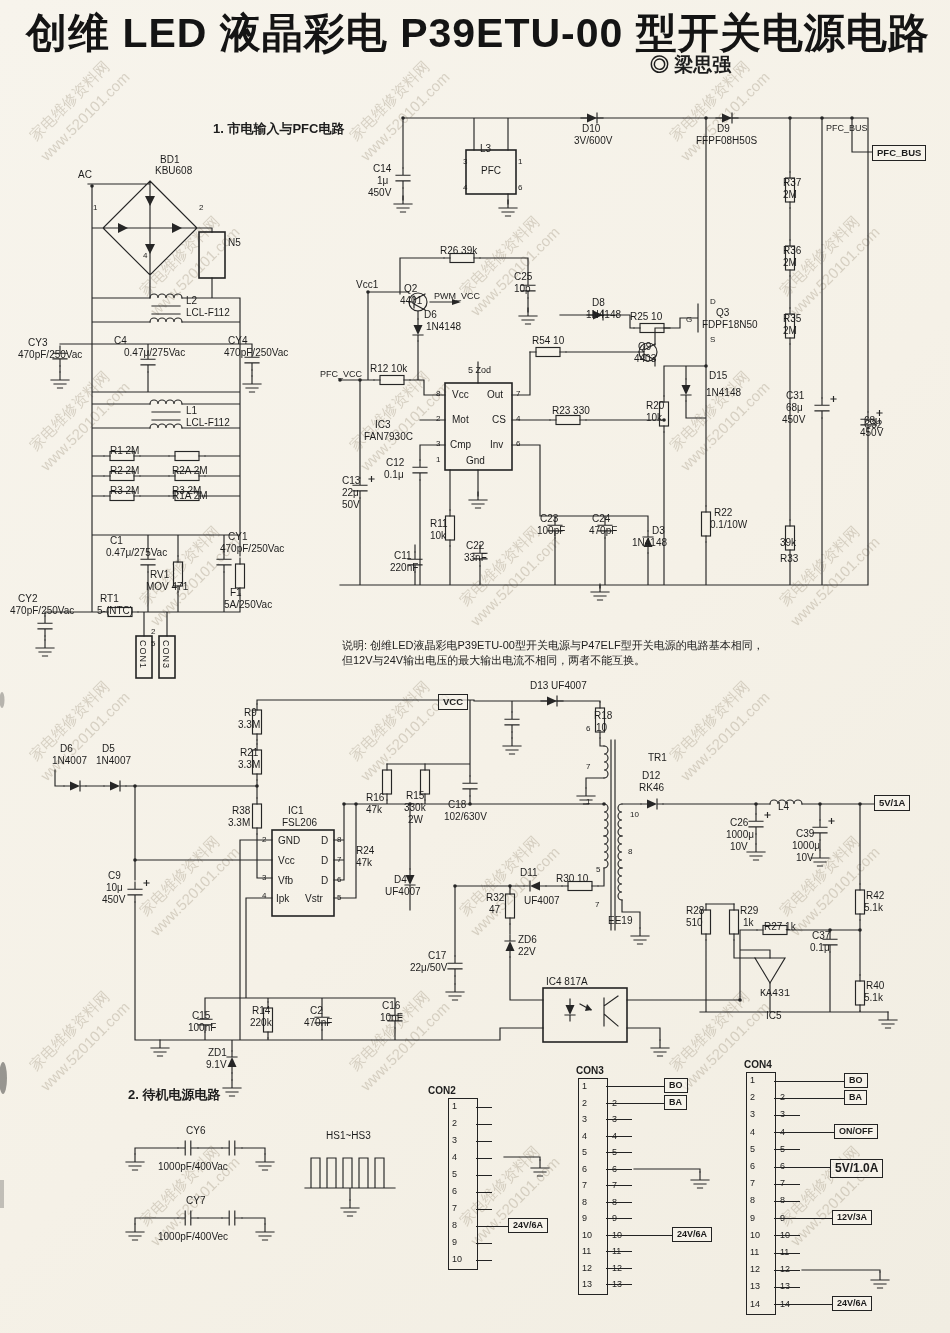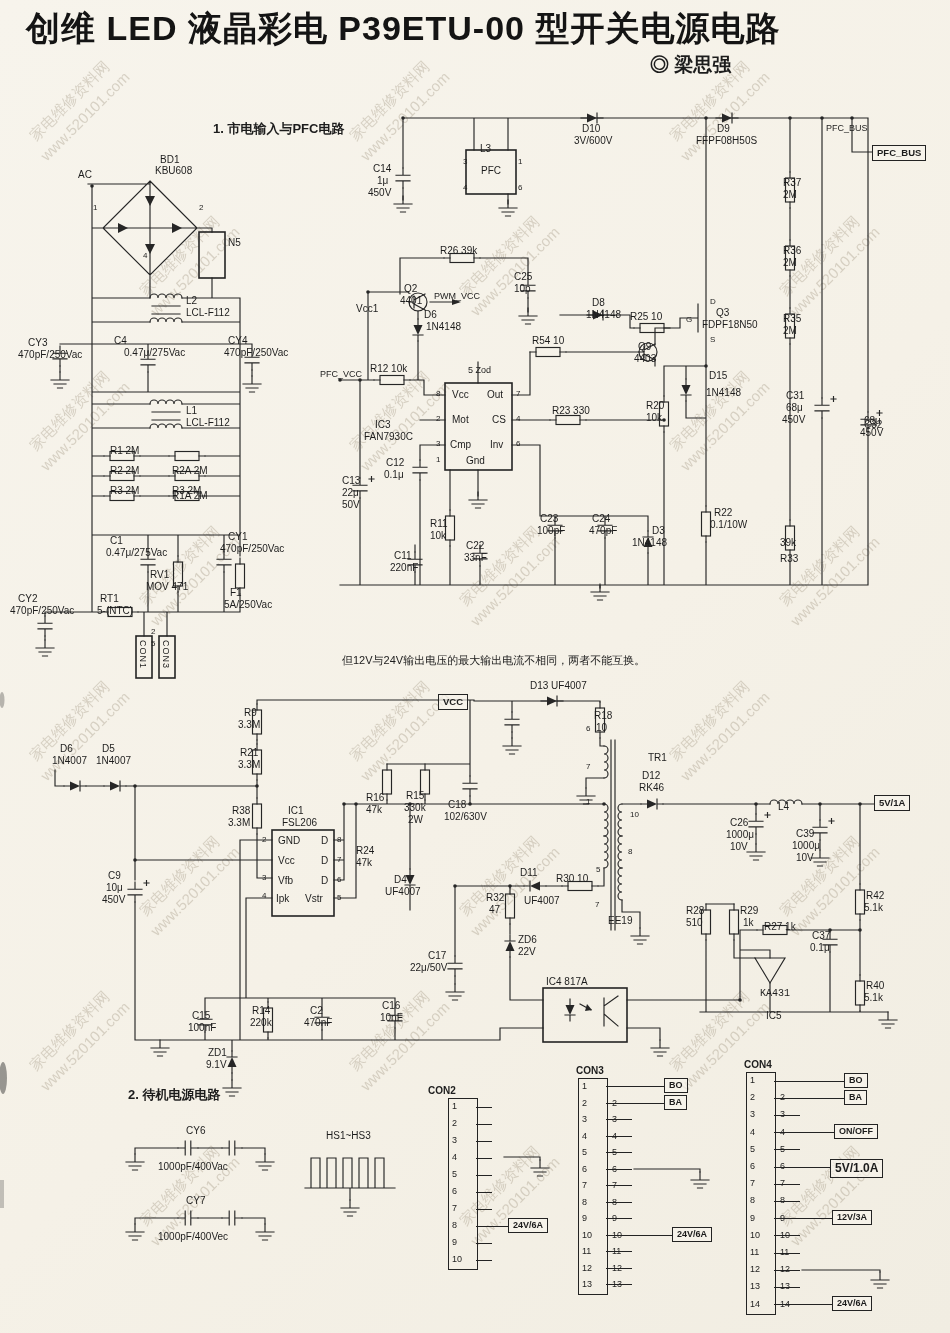--- a/index.html
+++ b/index.html
@@ -12,21 +12,21 @@
   #art{position:absolute;left:0;top:0;z-index:2;}
   #labels{position:absolute;inset:0;z-index:3;}
   .lbl{position:absolute;font-size:10px;line-height:1.05;white-space:nowrap;color:#1d1d1d;}
   .b{font-weight:700;}
   .vert{writing-mode:vertical-lr;letter-spacing:1px;}
   .tagbox{position:absolute;border:1.3px solid #232323;padding:1px 4px 2px;font-size:9.5px;
     font-weight:700;background:rgba(247,244,236,.65);white-space:nowrap;z-index:4;}
   .pin{position:absolute;font-size:9px;line-height:1;color:#1d1d1d;}
   .cbox{position:absolute;border:1.4px solid #232323;}
   .stub{position:absolute;border-top:1.2px solid #232323;height:0;}
-  #title{position:absolute;left:26px;top:6px;font-size:34px;font-weight:800;letter-spacing:1px;
+  #title{position:absolute;left:26px;top:6px;font-size:41px;font-weight:800;letter-spacing:1px;
     color:#141414;white-space:nowrap;z-index:3;}
   #author{position:absolute;left:650px;top:52px;font-size:19px;font-weight:700;z-index:3;}
   .sect{position:absolute;font-size:13px;font-weight:700;z-index:3;white-space:nowrap;}
   .note{position:absolute;font-size:11px;z-index:3;white-space:nowrap;}
   .s{stroke:#262626;stroke-width:1.15;fill:none;stroke-linecap:square;}
   .st2{stroke:#232323;stroke-width:1.6;fill:none;}
   .f{fill:#262626;stroke:none;}
 </style>
 </head>
 <body>
@@ -363,20 +363,21 @@
         <use href="#gnd" transform="translate(540,1168)"></use>
       <use href="#gnd" transform="translate(700,1180)"></use>
         <use href="#gnd" transform="translate(880,1280)"></use>
     </g>
   </svg>
 
   <div id="title">创维 LED 液晶彩电 P39ETU-00 型开关电源电路</div>
   <div id="author">◎ 梁思强</div>
   <div class="sect" style="left:213px;top:120px">1. 市电输入与PFC电路</div>
   <div class="sect" style="left:128px;top:1086px">2. 待机电源电路</div>
+  <div class="note" style="left:342px;top:638px">说明: 创维LED液晶彩电P39ETU-00型开关电源与P47ELF型开关电源的电路基本相同，</div>
   <div class="note" style="left:342px;top:653px">但12V与24V输出电压的最大输出电流不相同，两者不能互换。</div>
 
   <div id="labels">
       <div class="lbl" style="left: 78px; top: 170px;">AC</div>
       <div class="lbl" style="left: 160px; top: 155px;">BD1</div>
       <div class="lbl" style="left: 155px; top: 166px;">KBU608</div>
       <div class="lbl" style="left: 93px; top: 204px; font-size: 8px;">1</div>
       <div class="lbl" style="left: 199px; top: 204px; font-size: 8px;">2</div>
       <div class="lbl" style="left: 143px; top: 252px; font-size: 8px;">4</div>
       <div class="lbl" style="left: 228px; top: 238px;">N5</div>
@@ -428,21 +429,21 @@
       <div class="lbl" style="left: 826px; top: 124px; font-size: 9px;">PFC_BUS</div>
       <div class="lbl" style="left: 783px; top: 178px;">R37</div>
       <div class="lbl" style="left: 783px; top: 190px;">2M</div>
       <div class="lbl" style="left: 783px; top: 246px;">R36</div>
       <div class="lbl" style="left: 783px; top: 258px;">2M</div>
       <div class="lbl" style="left: 783px; top: 314px;">R35</div>
       <div class="lbl" style="left: 783px; top: 326px;">2M</div>
       <div class="lbl" style="left: 440px; top: 246px;">R26 39k</div>
       <div class="lbl" style="left: 514px; top: 272px;">C25</div>
       <div class="lbl" style="left: 514px; top: 284px;">10p</div>
-      <div class="lbl" style="left: 356px; top: 280px; margin-top: 24px;">Vcc1</div>
+      <div class="lbl" style="left: 356px; top: 280px;">Vcc1</div>
       <div class="lbl" style="left: 404px; top: 284px;">Q2</div>
       <div class="lbl" style="left: 400px; top: 296px;">4401</div>
       <div class="lbl" style="left: 434px; top: 292px; font-size: 9px;">PWM_VCC</div>
       <div class="lbl" style="left: 424px; top: 310px;">D6</div>
       <div class="lbl" style="left: 426px; top: 322px;">1N4148</div>
       <div class="lbl" style="left: 592px; top: 298px;">D8</div>
       <div class="lbl" style="left: 586px; top: 310px;">1N4148</div>
       <div class="lbl" style="left: 532px; top: 336px;">R54 10</div>
       <div class="lbl" style="left: 630px; top: 312px;">R25 10</div>
       <div class="lbl" style="left: 638px; top: 342px;">Q9</div>

